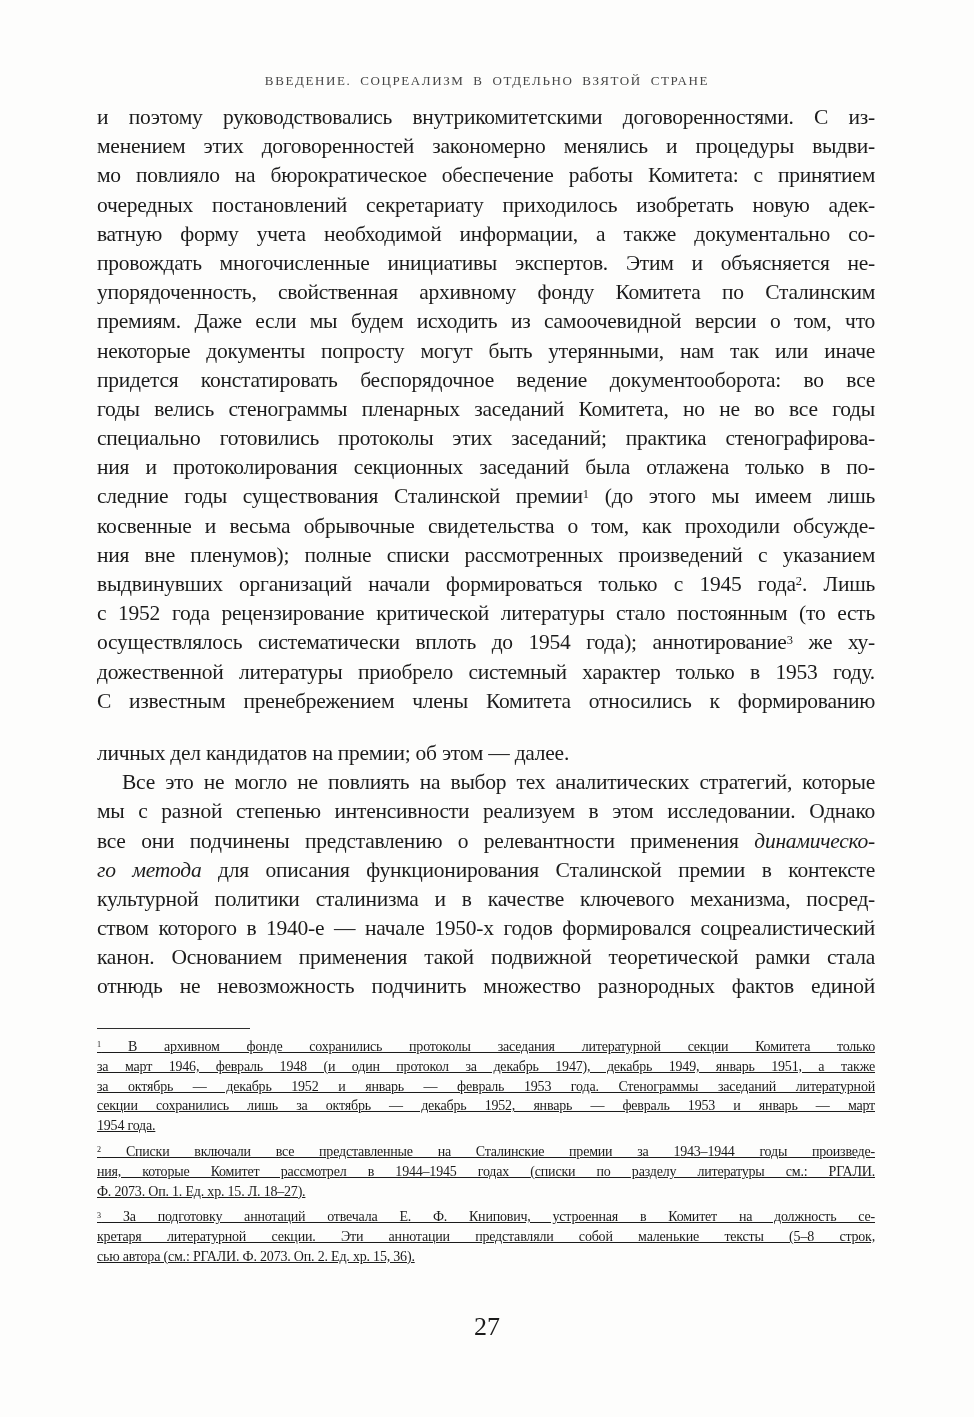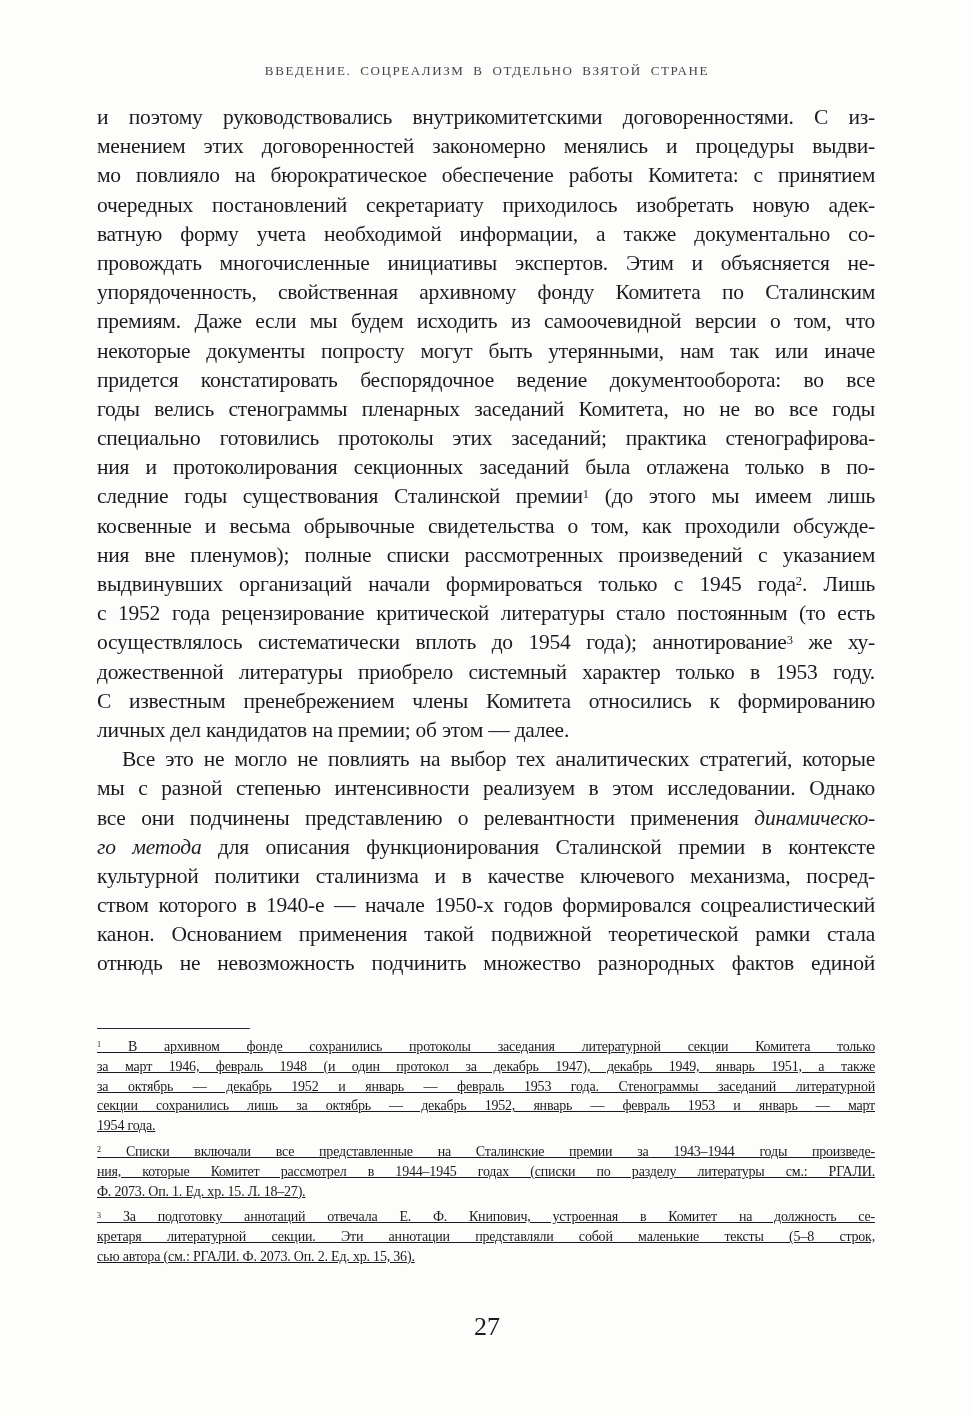--- a/index.html
+++ b/index.html
@@ -5,34 +5,34 @@
   html,body{margin:0;padding:0;}
   body{
     width:974px;height:1417px;position:relative;
     font-family:"Liberation Serif","DejaVu Serif",serif;
     background:#ffffff;
   }
   .page{
     position:absolute;inset:0;overflow:hidden;
   }
   .running-header{
-    position:absolute;top:63px;left:0;width:100%;
+    position:absolute;top:73px;left:0;width:100%;
     text-align:center;
     font-size:13px;letter-spacing:1.6px;word-spacing:4px;
     font-weight:400;
   }
   .body-text{
     position:absolute;top:103px;left:97px;width:778px;
   }
   .line{
     font-size:21.5px;line-height:29.2px;letter-spacing:-0.25px;
     text-align:justify;text-align-last:justify;
     height:29.2px;overflow:hidden;
   }
-  .line.last{text-align-last:left;}
+  .line.last{text-align-last:left;margin-top:23px;}
   .line.indent{text-indent:25px;}
   .fnref{
     font-size:0.58em;line-height:0;position:relative;top:-0.45em;
     letter-spacing:0;
   }
   .it{font-style:italic;}
   .fn-rule{
     position:absolute;top:1028px;left:97px;width:153px;height:1.4px;
   }
   .footnotes{

